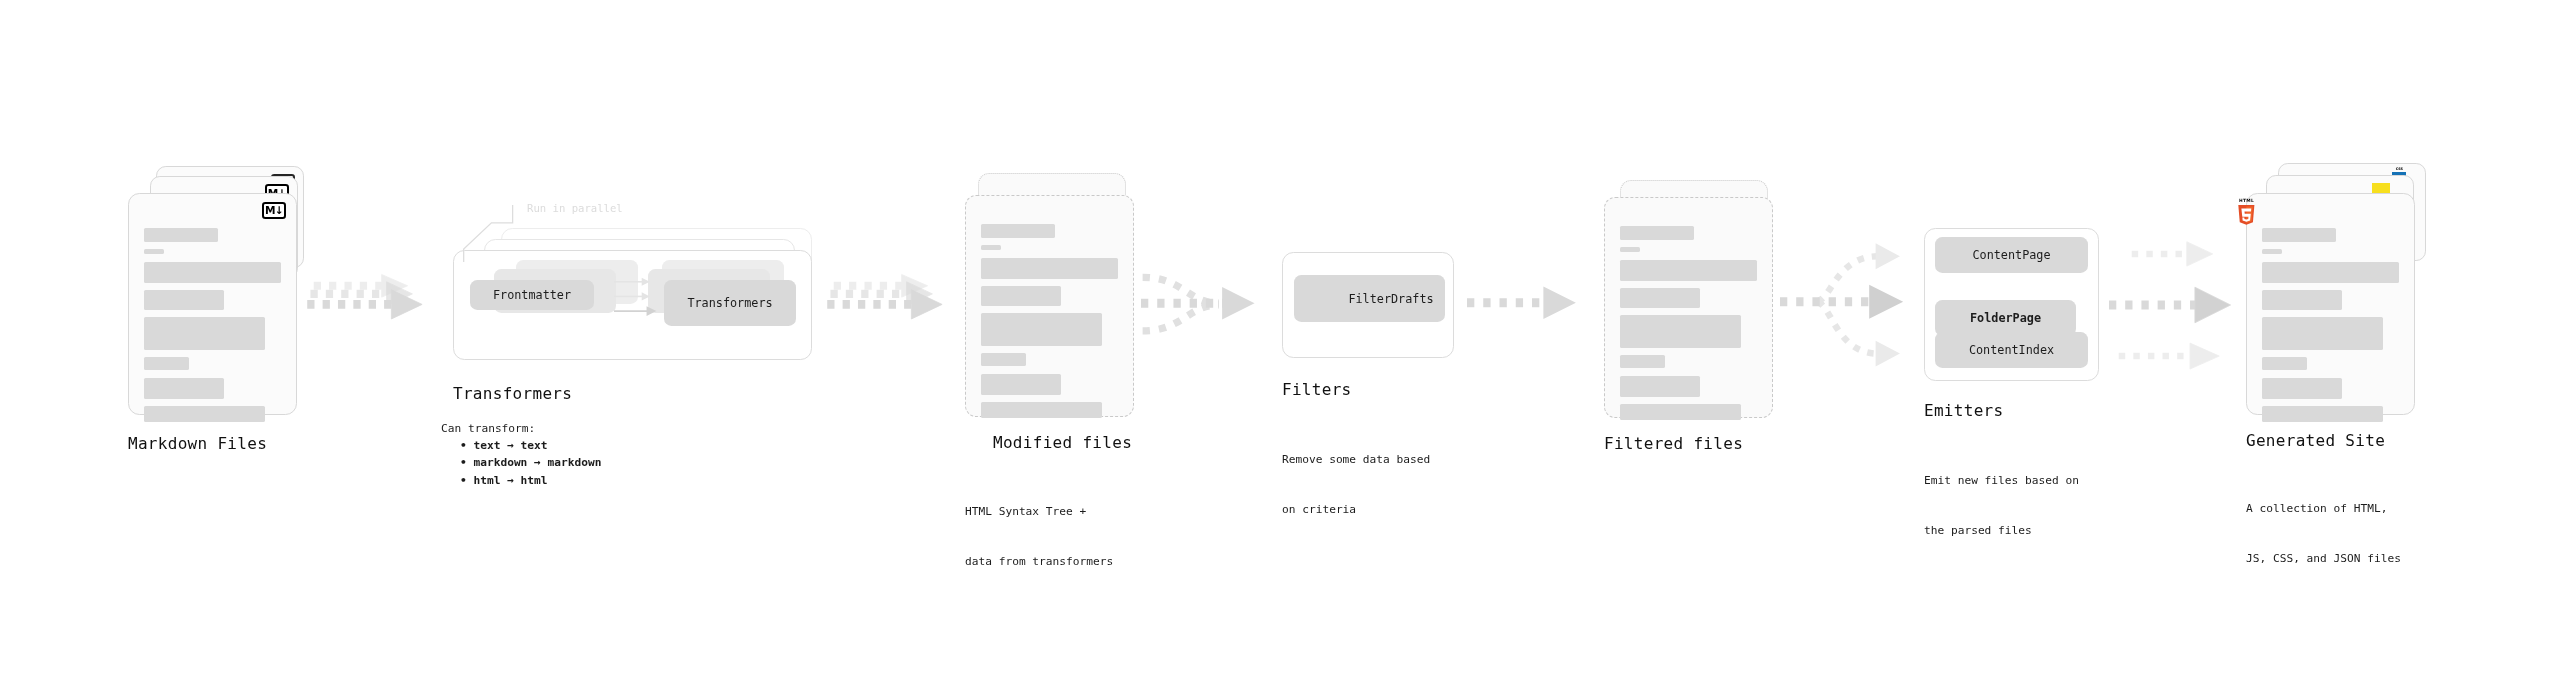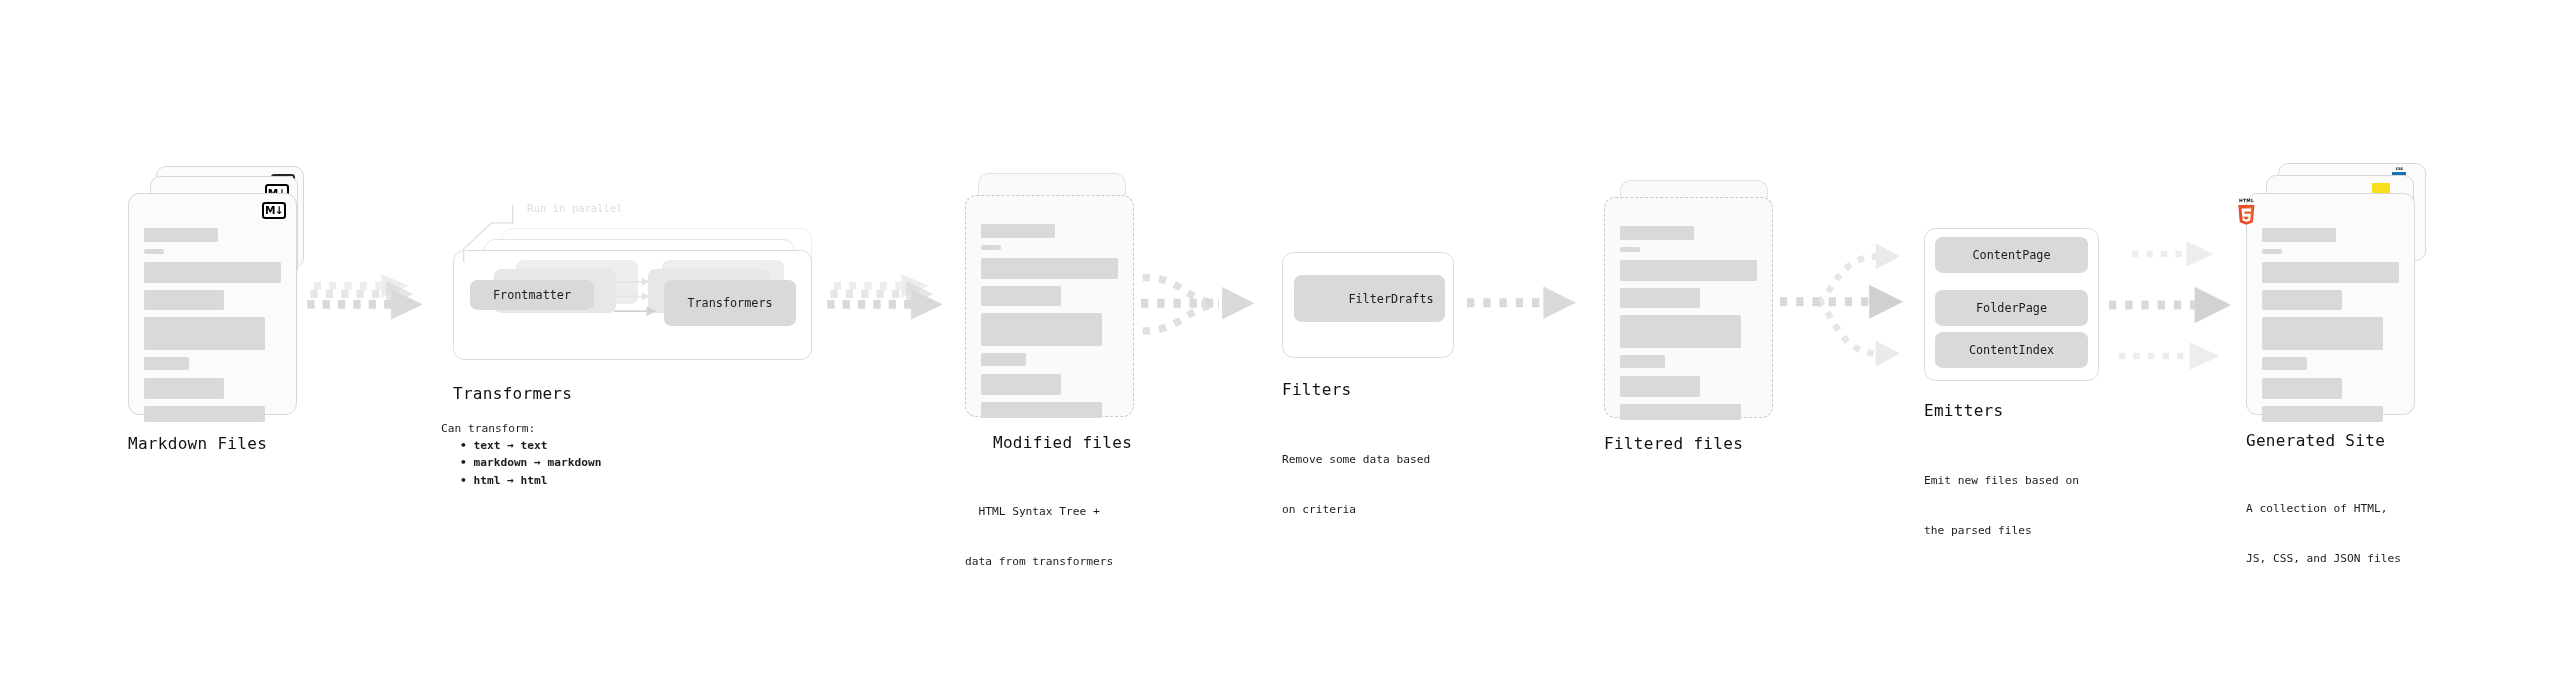--- a/index.html
+++ b/index.html
@@ -203,21 +203,21 @@
       <div class="bar" style="width:100%;height:20.3px;"></div>
       <div class="bar" style="width:58%;height:20.3px;"></div>
       <div class="bar" style="width:88%;height:32.5px;"></div>
       <div class="bar" style="width:33%;height:13px;"></div>
       <div class="bar" style="width:58%;height:21px;"></div>
       <div class="bar" style="width:88%;height:16.3px;"></div>
     </div>
   </div>
 
   <div class="caption" style="left:965px;top:433px;padding-left:28px;">Modified files</div>
-  <div class="subcaption" style="left:965px;top:470px;text-align:center;">
+  <div class="subcaption" style="left:965px;top:470px;">
     <div>HTML Syntax Tree +</div>
     <div>data from transformers</div>
   </div>
 </div>
 
 <svg style="left:1141px;top:264px;width:146px;height:98px;" viewBox="0 0 180 120">
   <g fill="none" stroke="#e0e0e0" stroke-width="9" stroke-dasharray="9 11">
     <path d="M2 16 C52 16 58 48 96 48"></path>
     <path d="M2 82 C52 82 58 50 96 50"></path>
   </g>
@@ -268,21 +268,21 @@
     <path d="M118 9 L148 25 L118 41 Z"></path>
     <path d="M118 129 L148 145 L118 161 Z"></path>
   </g>
   <path d="M0 81 H116" fill="none" stroke="#d9d9d9" stroke-width="11" stroke-dasharray="9 11"></path>
   <path d="M110 60 L152 81 L110 102 Z" fill="#d0d0d0"></path>
 </svg>
 
 <div class="stage">
   <div class="groupbox" style="left:1924px;top:228px;width:175px;height:153px;"></div>
   <div class="chip" style="left:1935px;top:237px;width:153px;height:36px;">ContentPage</div>
-  <div class="chip" style="left:1935px;top:290px;width:153px;height:36px;">FolderPage</div>
+  <div class="chip" style="left:1935px;top:300px;width:141px;height:36px;font-weight:bold;">FolderPage</div>
   <div class="chip" style="left:1935px;top:332px;width:153px;height:36px;">ContentIndex</div>
 
   <div class="caption" style="left:1924px;top:401px;">Emitters</div>
   <div class="subcaption" style="left:1924px;top:439px;">
     <div>Emit new files based on</div>
     <div>the parsed files</div>
   </div>
 </div>
 
 <svg style="left:2109px;top:232px;width:154px;height:146px;" viewBox="0 0 190 180">

